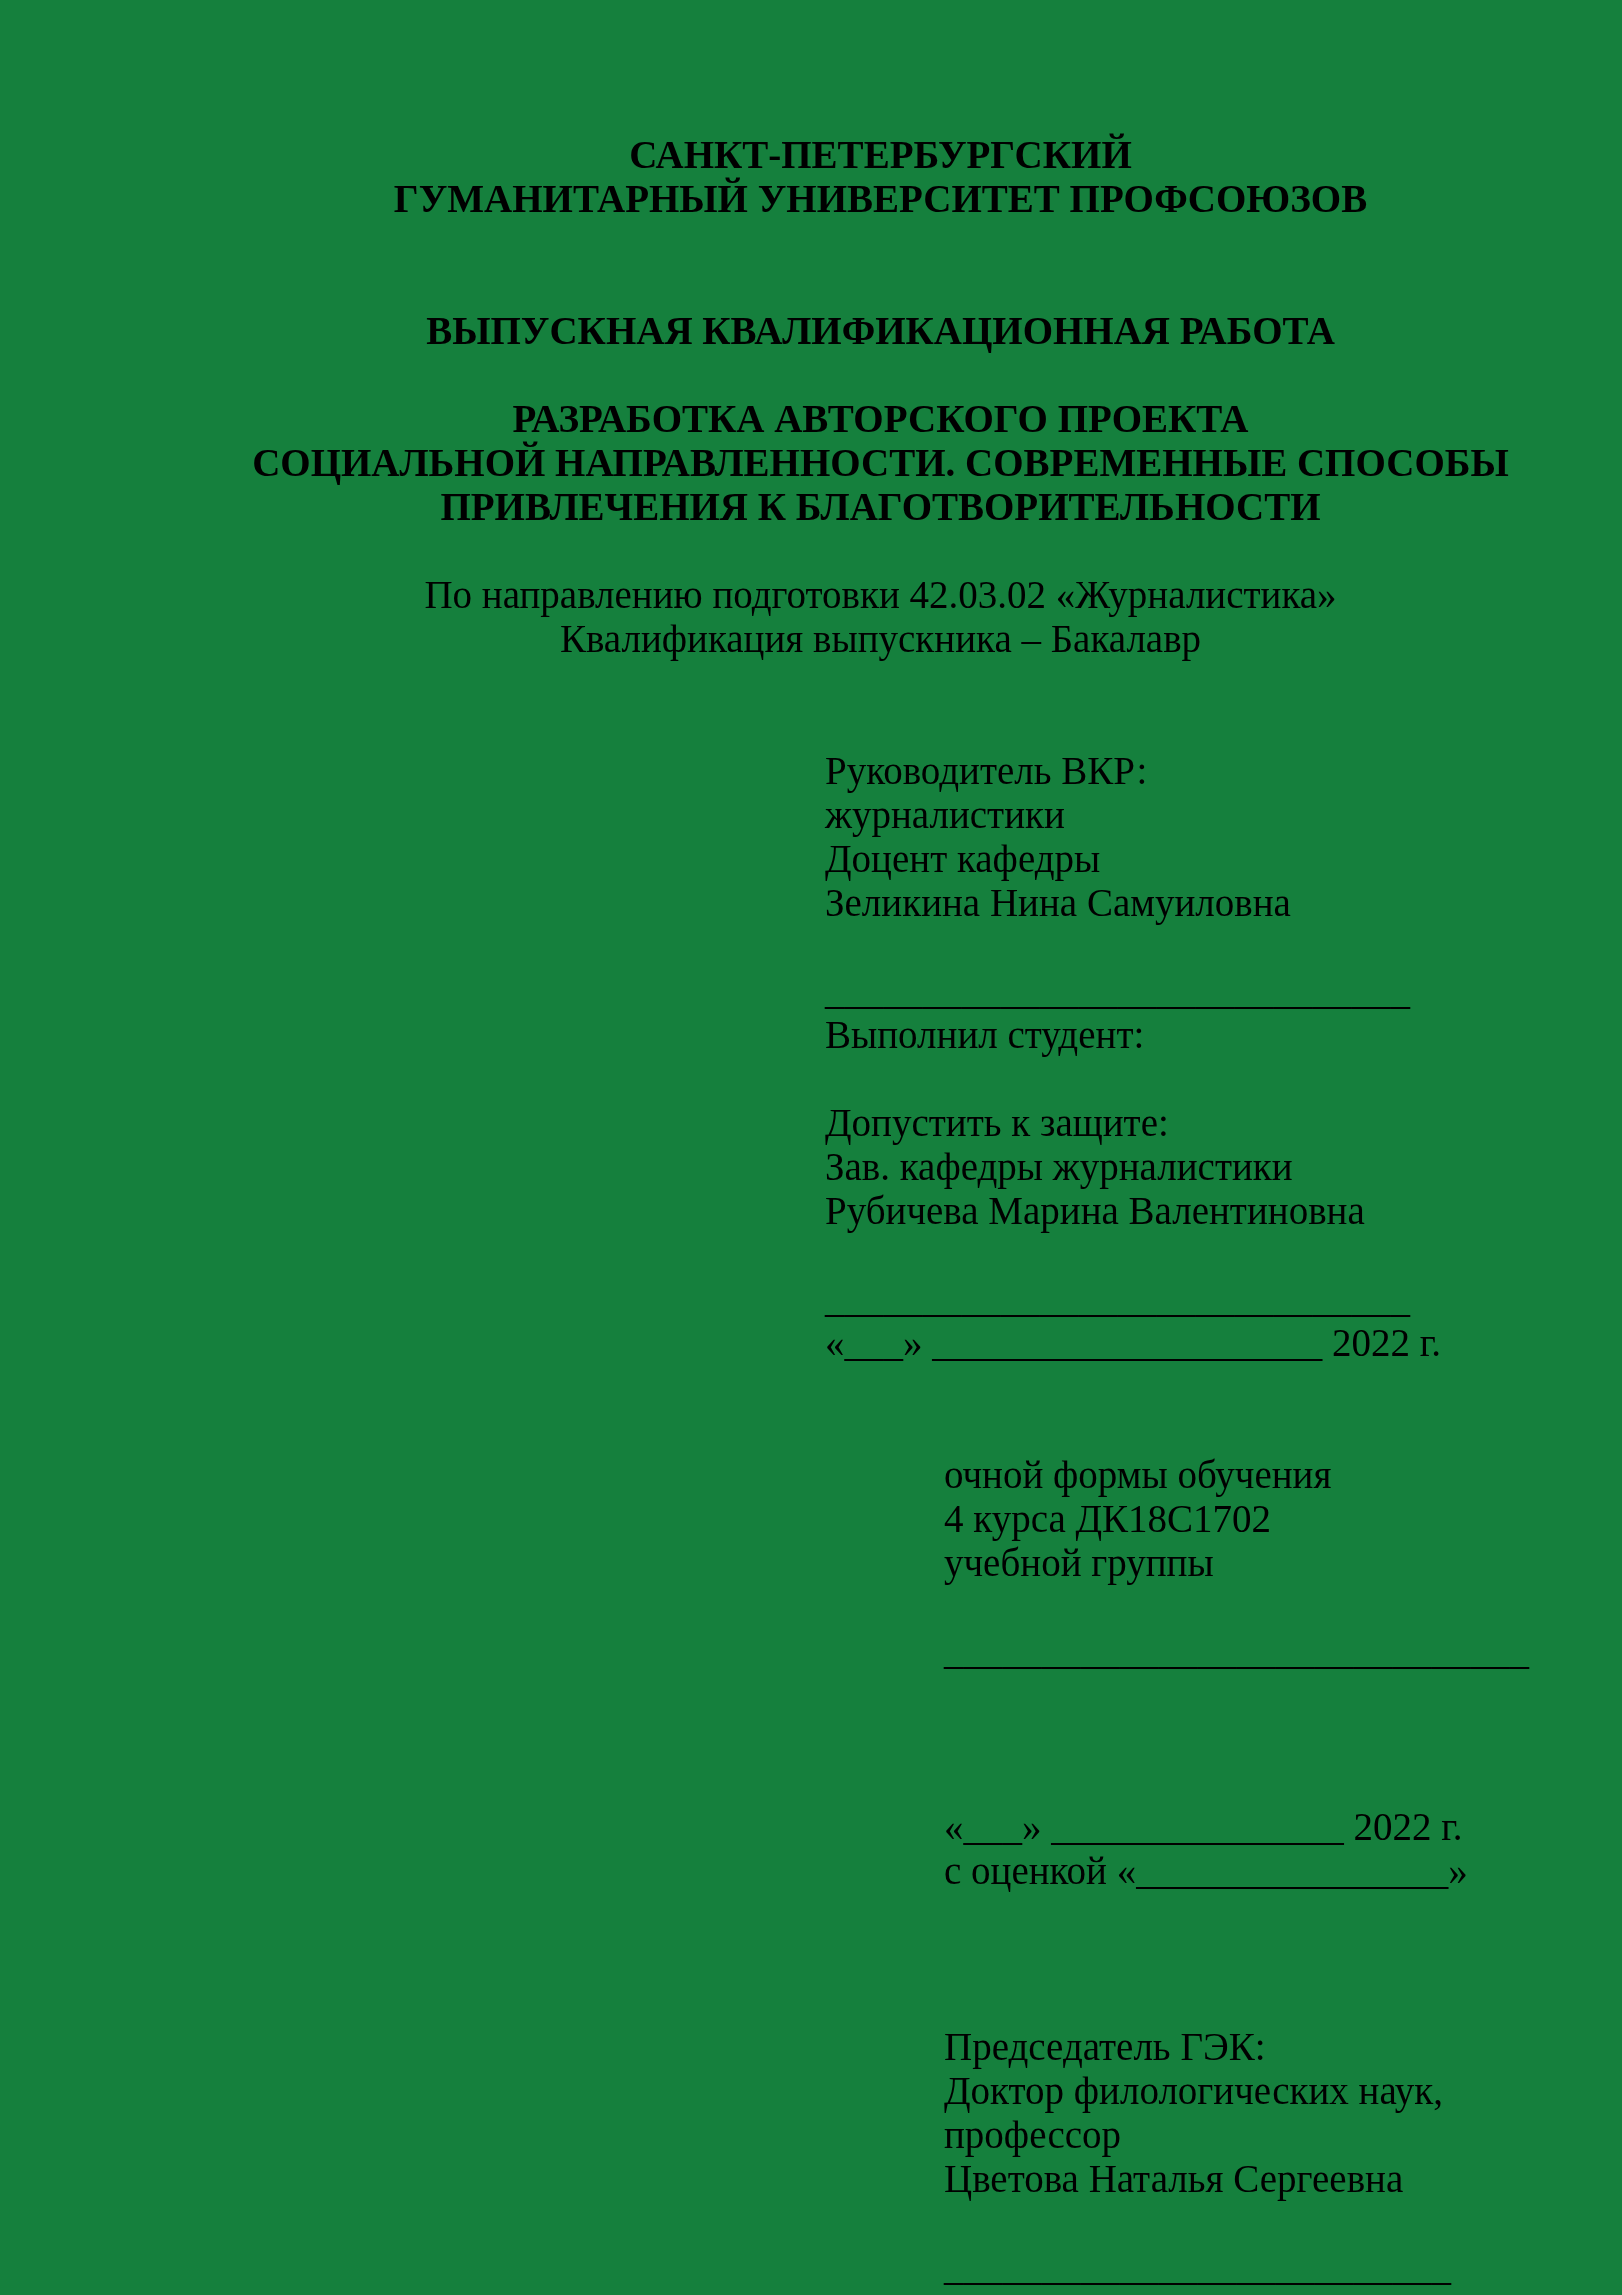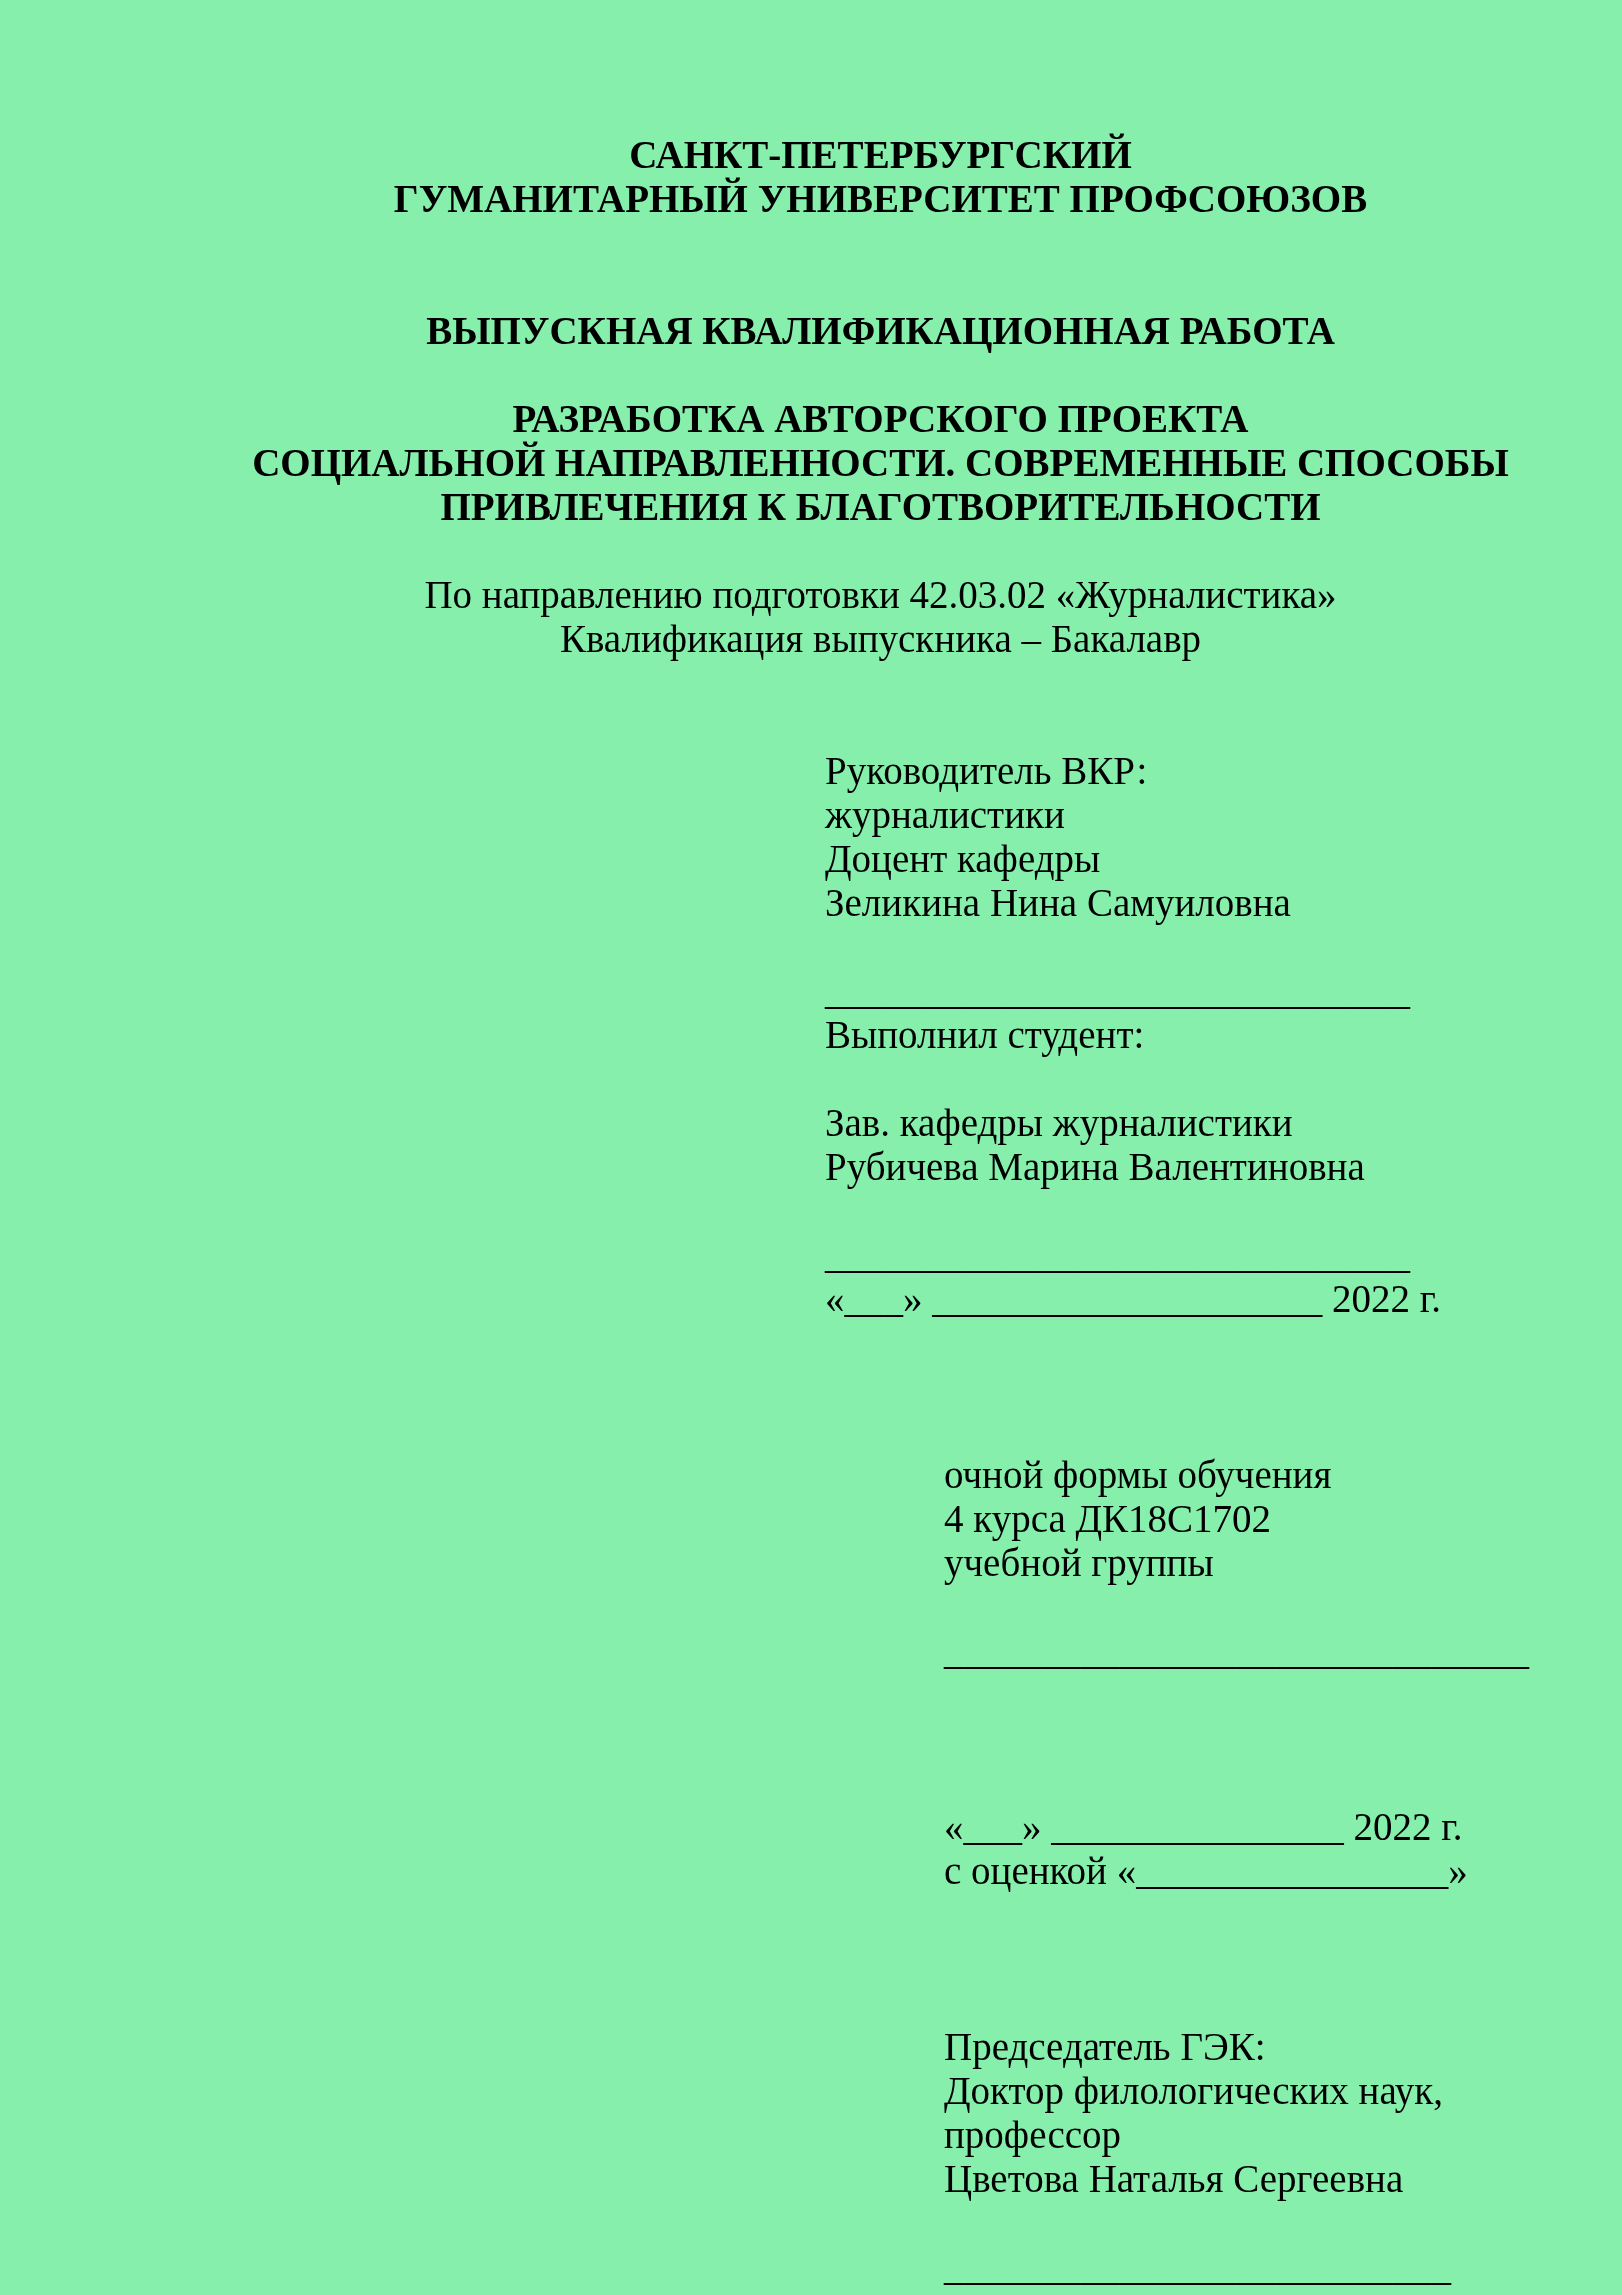--- a/index.html
+++ b/index.html
@@ -4,21 +4,21 @@
 <style>
   html, body {
     margin: 0;
     padding: 0;
     background: #ffffff;
   }
   .page {
     position: relative;
     width: 1623px;
     height: 2295px;
-    background: #86efac;
+    background: #15803d;
     color: #000000;
     font-family: "Liberation Serif", "DejaVu Serif", serif;
     font-size: 39px;
     line-height: 44px;
     overflow: hidden;
     box-sizing: border-box;
     padding: 133px 94px 0 232px;
   }
   .line {
     height: 44px;
@@ -61,20 +61,21 @@
 
     <div class="col-left">
       <div class="line">Руководитель ВКР:</div>
       <div class="line">журналистики</div>
       <div class="line">Доцент кафедры</div>
       <div class="line">Зеликина Нина Самуиловна</div>
       <div class="line blank"></div>
       <div class="line">______________________________</div>
       <div class="line">Выполнил студент:</div>
       <div class="line blank"></div>
+      <div class="line">Допустить к защите:</div>
       <div class="line">Зав. кафедры журналистики</div>
       <div class="line">Рубичева Марина Валентиновна</div>
       <div class="line blank"></div>
       <div class="line">______________________________</div>
       <div class="line">«___» ____________________ 2022 г.</div>
     </div>
 
     <div class="col-right">
       <div class="line">очной формы обучения</div>
       <div class="line">4 курса ДК18С1702</div>

